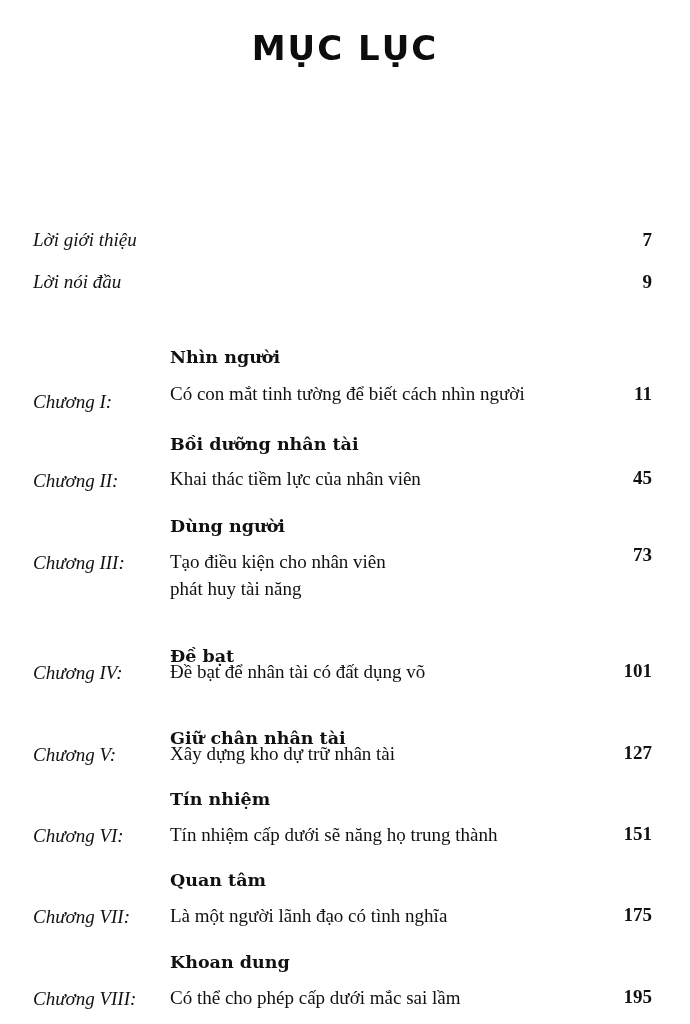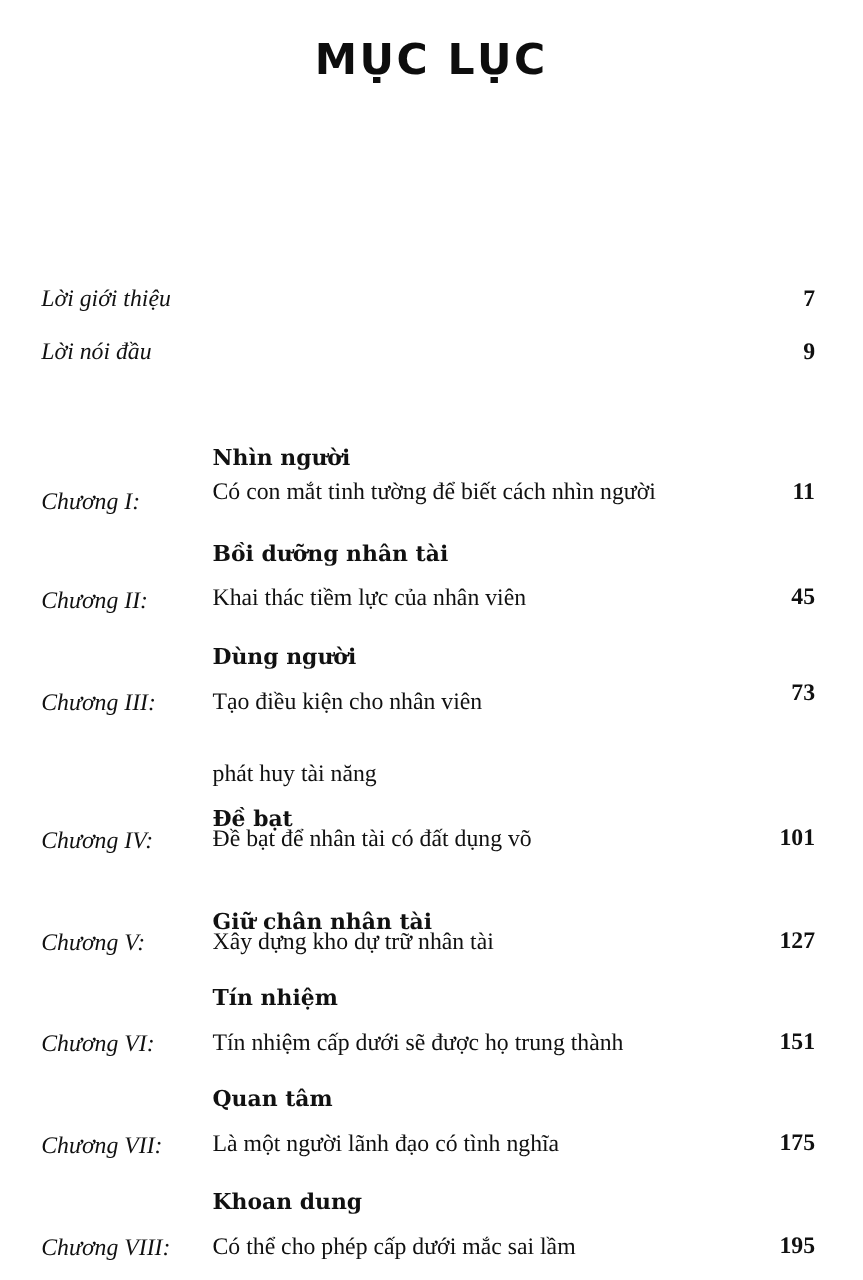--- a/index.html
+++ b/index.html
@@ -28,58 +28,58 @@
   <div class="row intro" style="top:229px;">Lời giới thiệu</div>
   <div class="page" style="top:229px;">7</div>
 </div>
 <div>
   <div class="row intro" style="top:271px;">Lời nói đầu</div>
   <div class="page" style="top:271px;">9</div>
 </div>
 
 <div>
   <div class="ch-label" style="top:354px;">Chương I:</div>
-  <div class="ch-title" style="top:357px;">Nhìn người</div>
+  <div class="ch-title" style="top:347px;">Nhìn người</div>
   <div class="ch-sub" style="top:380px;">Có con mắt tinh tường để biết cách nhìn người</div>
   <div class="page" style="top:383px;">11</div>
 </div>
 
 <div>
   <div class="ch-label" style="top:433px;">Chương II:</div>
   <div class="ch-title" style="top:434px;">Bồi dưỡng nhân tài</div>
   <div class="ch-sub" style="top:465px;">Khai thác tiềm lực của nhân viên</div>
   <div class="page" style="top:467px;">45</div>
 </div>
 
 <div>
   <div class="ch-label" style="top:515px;">Chương III:</div>
   <div class="ch-title" style="top:516px;">Dùng người</div>
   <div class="ch-sub" style="top:548px;">Tạo điều kiện cho nhân viên</div>
-  <div class="ch-sub" style="top:575px;margin-top:31px;">phát huy tài năng</div>
+  <div class="ch-sub" style="top:575px;">phát huy tài năng</div>
   <div class="page" style="top:544px;">73</div>
 </div>
 
 <div>
   <div class="ch-label" style="top:625px;">Chương IV:</div>
   <div class="ch-title" style="top:626px;margin-top:20px;">Đề bạt</div>
   <div class="ch-sub" style="top:658px;">Đề bạt để nhân tài có đất dụng võ</div>
   <div class="page" style="top:660px;">101</div>
 </div>
 
 <div>
   <div class="ch-label" style="top:707px;">Chương V:</div>
   <div class="ch-title" style="top:708px;margin-top:20px;">Giữ chân nhân tài</div>
   <div class="ch-sub" style="top:740px;">Xây dựng kho dự trữ nhân tài</div>
   <div class="page" style="top:742px;">127</div>
 </div>
 
 <div>
   <div class="ch-label" style="top:788px;">Chương VI:</div>
   <div class="ch-title" style="top:789px;">Tín nhiệm</div>
-  <div class="ch-sub" style="top:821px;">Tín nhiệm cấp dưới sẽ được họ trung thành</div>
+  <div class="ch-sub" style="top:821px;">Tín nhiệm cấp dưới sẽ năng họ trung thành</div>
   <div class="page" style="top:823px;">151</div>
 </div>
 
 <div>
   <div class="ch-label" style="top:869px;">Chương VII:</div>
   <div class="ch-title" style="top:870px;">Quan tâm</div>
   <div class="ch-sub" style="top:902px;">Là một người lãnh đạo có tình nghĩa</div>
   <div class="page" style="top:904px;">175</div>
 </div>
 

